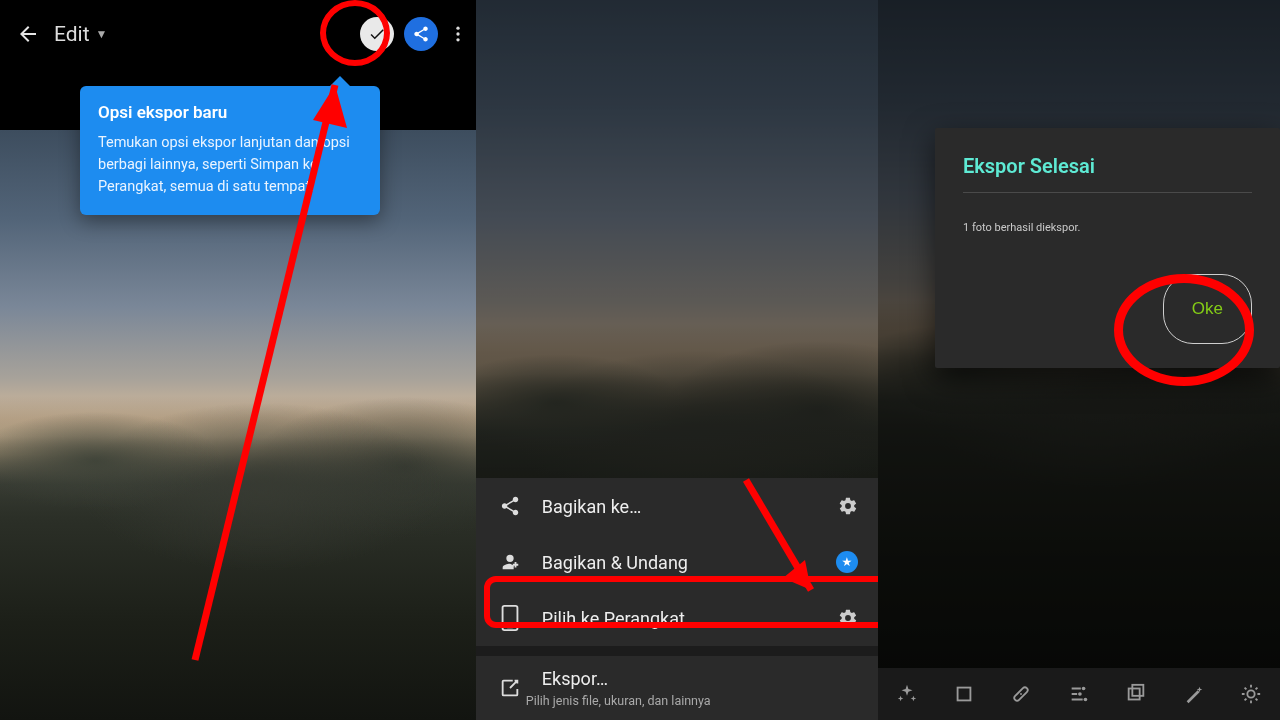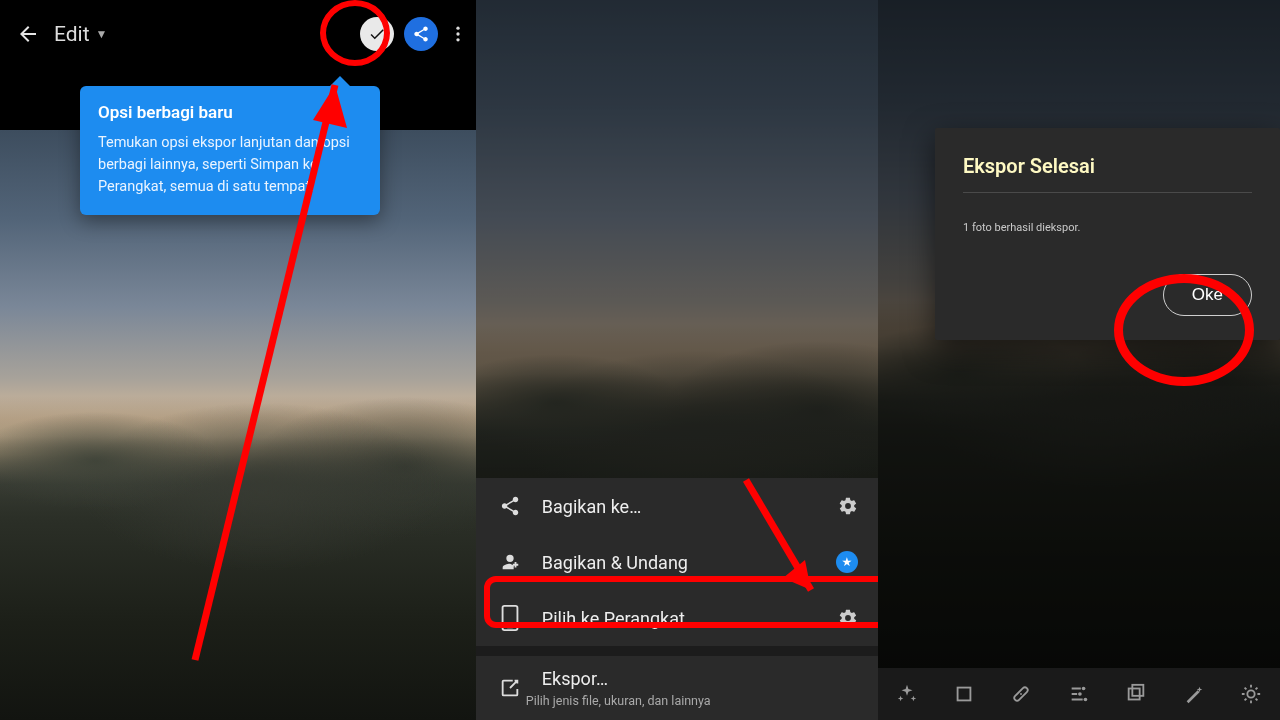--- a/index.html
+++ b/index.html
@@ -81,26 +81,26 @@
   .sheet .star{ margin-left:auto; width:22px;height:22px; border-radius:50%; background:#1d8cf0; display:flex; align-items:center; justify-content:center; color:#fff; font-size:12px;}
   .col{ display:flex; flex-direction:column;}
 
   
   .p3 .photo{ top:0; bottom:52px; filter:brightness(.4);}
   .dialog{
     position:absolute; right:0; top:128px; width:345px; background:#2a2a2a; color:#eee;
     padding:26px 28px 24px; z-index:6; border-radius:2px;
     box-shadow:0 10px 30px rgba(0,0,0,.6);
   }
-  .dialog h3{ font-size:20px; font-weight:600; color:#fef9c3; padding-bottom:14px; border-bottom:1px solid #4a4a4a;}
+  .dialog h3{ font-size:20px; font-weight:600; color:#5eead4; padding-bottom:14px; border-bottom:1px solid #4a4a4a;}
   .dialog p{ margin-top:28px; font-size:11px; color:#c9c9c9;}
   .dialog .btnrow{ display:flex; justify-content:flex-end; margin-top:40px;}
   .okbtn{
-    border:1.5px solid #cfcfcf; color:#ffffff; background:transparent; border-radius:30px;
-    padding:10px 28px; font-size:17px;
+    border:1.5px solid #cfcfcf; color:#84cc16; background:transparent; border-radius:30px;
+    padding:24px 28px; font-size:17px;
   }
   .toolbar{
     position:absolute; left:0; right:0; bottom:0; height:52px; background:#1a1a1a;
     display:flex; align-items:center; justify-content:space-around; color:#9a9a9a; z-index:4;
   }
   .toolbar .tb{ width:36px; height:36px; display:flex; align-items:center; justify-content:center;}
 
   svg{ display:block; }
 </style>
 </head>
@@ -139,21 +139,21 @@
               <circle cx="12" cy="5" r="2" fill="#ddd"></circle>
               <circle cx="12" cy="12" r="2" fill="#ddd"></circle>
               <circle cx="12" cy="19" r="2" fill="#ddd"></circle>
             </svg>
         </div>
       </div>
     </div>
 
     <div class="tooltip">
       <div class="tip-arrow"></div>
-      <h3>Opsi berbagi baru</h3>
+      <h3>Opsi ekspor baru</h3>
       <p>Temukan opsi ekspor lanjutan dan opsi berbagi lainnya, seperti Simpan ke Perangkat, semua di satu tempat.</p>
     </div>
 
     <div class="red-circle" style="left:320px; top:0px; width:70px; height:66px;"></div>
     <svg style="position:absolute; left:0; top:0; z-index:9;" width="427" height="720">
       <line x1="195" y1="660" x2="335" y2="85" stroke="#ff0000" stroke-width="7"></line>
       <polygon points="335,85 313,120 347,128" fill="#ff0000"></polygon>
     </svg>
   </div>
 

